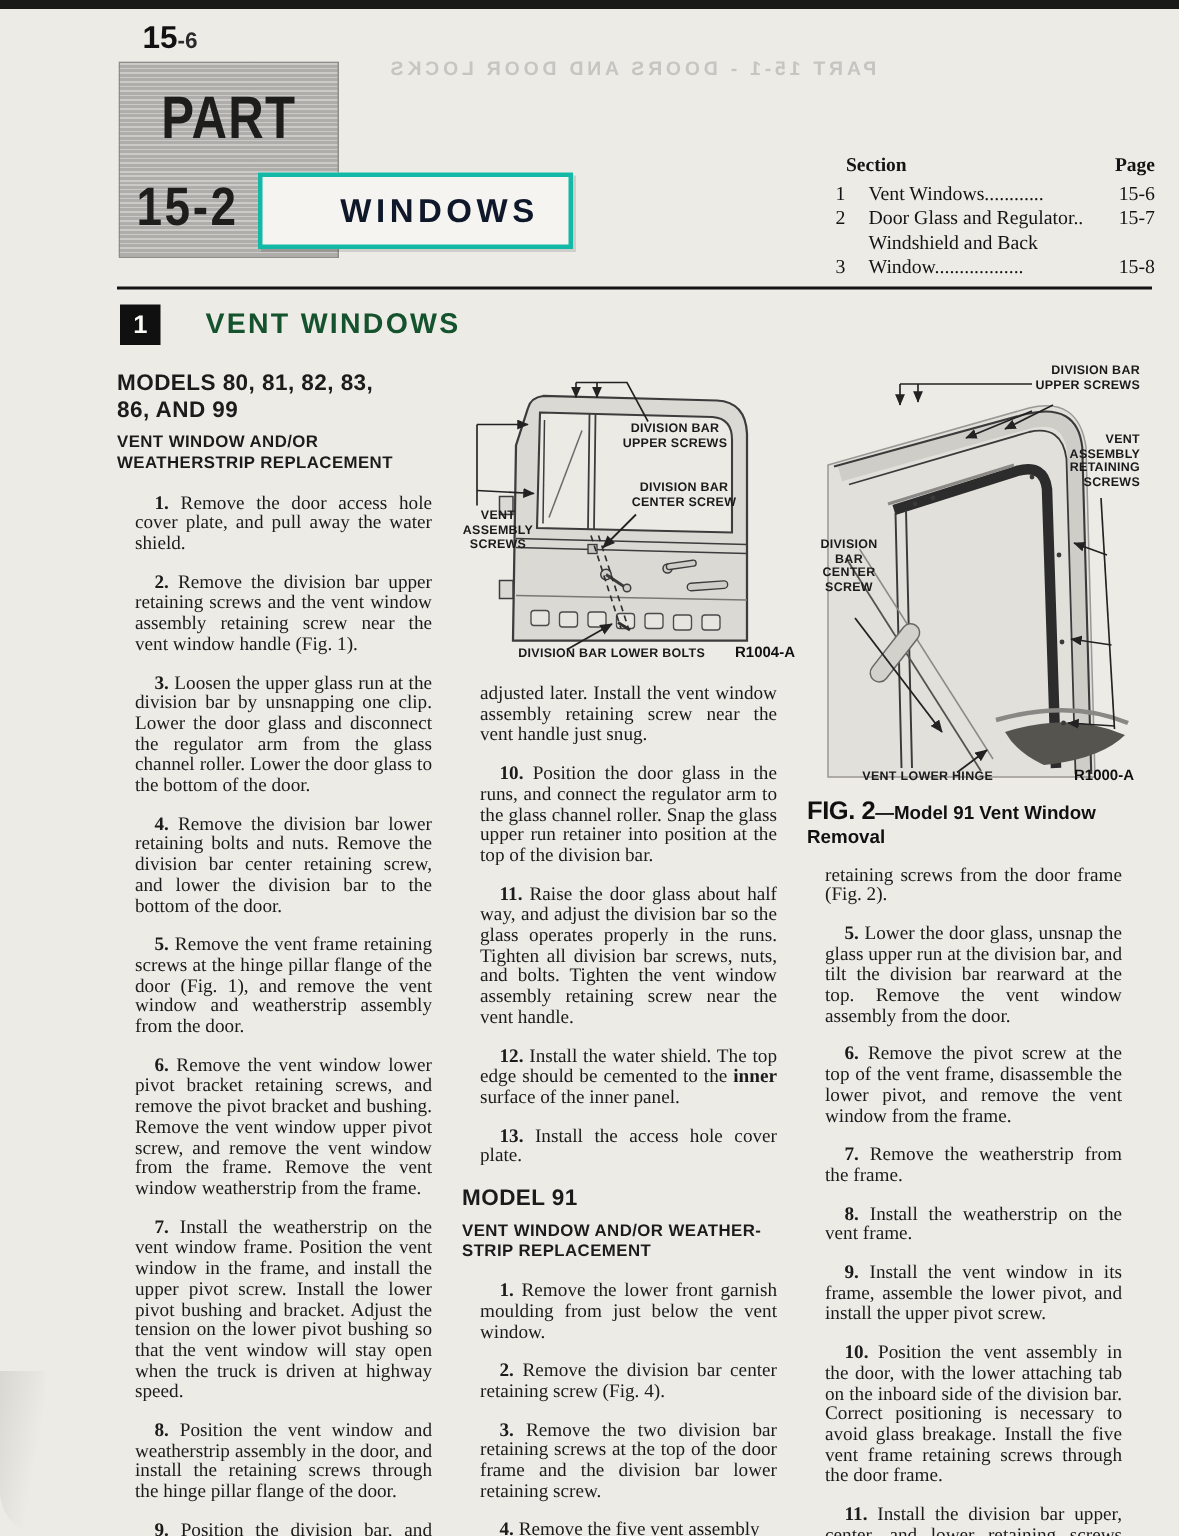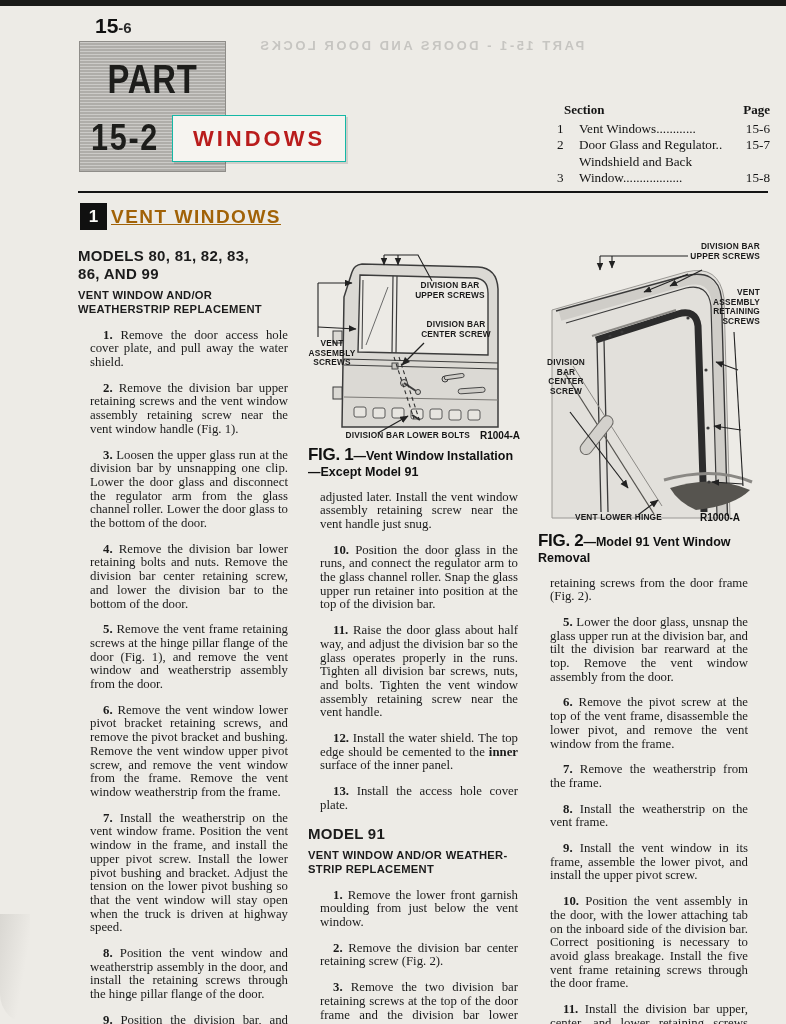--- a/index.html
+++ b/index.html
@@ -21,40 +21,40 @@
   .pagenum .min{font-size:15px;font-weight:bold;color:#2a2a2a;}
   .part-box{position:absolute;left:79px;top:41px;width:131px;height:131px;
     background:#b6b4b0;
     background-image:repeating-linear-gradient(0deg,rgba(255,255,255,.30) 0 1px,rgba(0,0,0,0.04) 1px 3px);
     box-shadow:inset 0 0 0 1px #8f8d89;padding-left:16px;}
   .part-box .part{position:absolute;left:0;width:100%;top:16px;text-align:center;
     font:bold 40px "Liberation Sans",sans-serif;color:#1d1d1b;transform:scaleX(.82);letter-spacing:1px;}
   .part-box .pnum{position:absolute;left:6px;top:76px;
     font:bold 36px "Liberation Sans",sans-serif;color:#1d1d1b;transform:scaleX(.85);letter-spacing:2px;}
   .windows-box{position:absolute;left:172px;top:115px;width:172px;height:45px;
-    background:#f6f4f0;border:1px solid #14b8a6;display:flex;align-items:center;justify-content:center;
-    font:bold 22px "Liberation Sans",sans-serif;letter-spacing:3px;color:#b91c1c;box-shadow:2px 2px 0 rgba(0,0,0,0.12);}
+    background:#f6f4f0;border:3px solid #14b8a6;display:flex;align-items:center;justify-content:center;
+    font:bold 22px "Liberation Sans",sans-serif;letter-spacing:3px;color:#0f172a;box-shadow:2px 2px 0 rgba(0,0,0,0.12);padding-left:32px;}
 
   
   .toc{position:absolute;left:550px;top:102px;width:220px;font-size:13.2px;line-height:16.5px;color:#141414;}
   .toc-head{display:flex;justify-content:space-between;font-weight:bold;font-size:13px;margin-bottom:2px;}
   .toc-head .sec{margin-left:14px;}
   .toc-row{display:flex;}
   .toc-row.end{align-items:flex-end;}
   .toc-num{flex:none;width:13px;margin-left:7px;}
   .toc-title{flex:1;margin-left:9px;}
   .toc-page{flex:none;margin-left:3px;}
 
   .rule{position:absolute;left:78px;top:191px;width:690px;height:2px;background:#141414;}
 
   
   .section-head{position:absolute;left:80px;top:203px;display:flex;align-items:center;}
   .section-num{width:27px;height:27px;background:#101010;color:#fbfaf7;
     font:bold 17px "Liberation Sans",sans-serif;display:flex;align-items:center;justify-content:center;}
-  .section-title{margin-left:4px;font:bold 19px "Liberation Sans",sans-serif;letter-spacing:1.5px;color:#a16207;text-decoration:underline;}
+  .section-title{margin-left:30px;font:bold 19px "Liberation Sans",sans-serif;letter-spacing:1.5px;color:#14532d;}
 
   
   .cols{position:absolute;left:78px;top:247px;width:692px;display:flex;gap:8px;}
   .col{width:222px;flex:none;font-size:12.8px;line-height:13.7px;text-align:justify;}
   .col p{margin:12px;text-indent:13px;}
   .col p.cont{text-indent:0;}
   .col .h1{font:bold 15px/17.5px "Liberation Sans",sans-serif;letter-spacing:.3px;
     white-space:pre-line;text-align:left;margin:0 0 7px;}
   .col .h1.gap{margin-top:10px;}
   .col .h2{font:bold 11.2px/13.8px "Liberation Sans",sans-serif;letter-spacing:.3px;
@@ -192,38 +192,34 @@
           <path d="M70,186 L100,169" stroke="#222" stroke-width="1.2" marker-end="url(#ah1)"></path>
         </svg>
         <div class="fig-label" style="left:92px;top:34px;width:100px;">DIVISION BAR
 UPPER SCREWS</div>
         <div class="fig-label" style="left:98px;top:73px;width:100px;">DIVISION BAR
 CENTER SCREW</div>
         <div class="fig-label" style="left:0;top:92px;width:48px;">VENT
 ASSEMBLY
 SCREWS</div>
         <div class="fig-label left-al" style="left:2px;top:184px;width:160px;">DIVISION BAR LOWER BOLTS</div>
-        <div class="fig-code" style="right:10px;top:183px;">R1004-A</div>
-      </div>
-      <div class="fig-caption">
-        <span class="num">FIG. 1</span><span class="rest">—Vent Window Installation</span>
-        <div class="line2">—Except Model 91</div>
+        <div class="fig-code" style="right:0;top:183px;">R1004-A</div>
       </div>
     </div>
     <div>
         <p class="cont"><span>adjusted later. Install the vent window assembly retaining screw near the vent handle just snug.</span></p>
         <p><span class="b">10.</span><span> Position the door glass in the runs, and connect the regulator arm to the glass channel roller. Snap the glass upper run retainer into position at the top of the division bar.</span></p>
         <p><span class="b">11.</span><span> Raise the door glass about half way, and adjust the division bar so the glass operates properly in the runs.  Tighten all division bar screws, nuts, and bolts. Tighten the vent window assembly retaining screw near the vent handle.</span></p>
         <p><span class="b">12.</span><span> Install the water shield. The top edge should be cemented to the </span><span class="b">inner</span><span> surface of the inner panel.</span></p>
         <p><span class="b">13.</span><span> Install the access hole cover plate.</span></p>
         <div class="h1 gap">MODEL 91</div>
         <div class="h2">VENT WINDOW AND/OR WEATHER-
 STRIP REPLACEMENT</div>
         <p><span class="b">1.</span><span> Remove the lower front garnish moulding from just below the vent window.</span></p>
-        <p><span class="b">2.</span><span> Remove the division bar center retaining screw (Fig. 2).</span></p>
+        <p><span class="b">2.</span><span> Remove the division bar center retaining screw (Fig. 4).</span></p>
         <p><span class="b">3.</span><span> Remove the two division bar retaining screws at the top of the door frame and the division bar lower retaining screw.</span></p>
         <p><span class="b">4.</span><span> Remove the five vent assembly</span></p>
       </div>
   </div>
 
   <div class="col col-right">
     <div class="figure">
       <div class="fig-art" style="height:300px;">
         <svg width="222" height="300" viewBox="0 0 222 300">
           <defs>
@@ -276,21 +272,21 @@
 UPPER SCREWS</div>
         <div class="fig-label right-al" style="right:0;top:58px;width:74px;">VENT
 ASSEMBLY
 RETAINING
 SCREWS</div>
         <div class="fig-label" style="left:0;top:128px;width:56px;">DIVISION
 BAR
 CENTER
 SCREW</div>
         <div class="fig-label left-al" style="left:4px;top:283px;width:120px;">VENT LOWER HINGE</div>
-        <div class="fig-code" style="right:20px;top:282px;">R1000-A</div>
+        <div class="fig-code" style="right:4px;top:282px;">R1000-A</div>
       </div>
       <div class="fig-caption">
         <span class="num">FIG. 2</span><span class="rest">—Model 91 Vent Window</span>
         <div class="line2">Removal</div>
       </div>
     </div>
     <div>
         <p class="cont"><span>retaining screws from the door frame (Fig. 2).</span></p>
         <p><span class="b">5.</span><span> Lower the door glass, unsnap the glass upper run at the division bar, and tilt the division bar rearward at the top. Remove the vent window assembly from the door.</span></p>
         <p><span class="b">6.</span><span> Remove the pivot screw at the top of the vent frame, disassemble the lower pivot, and remove the vent window from the frame.</span></p>

